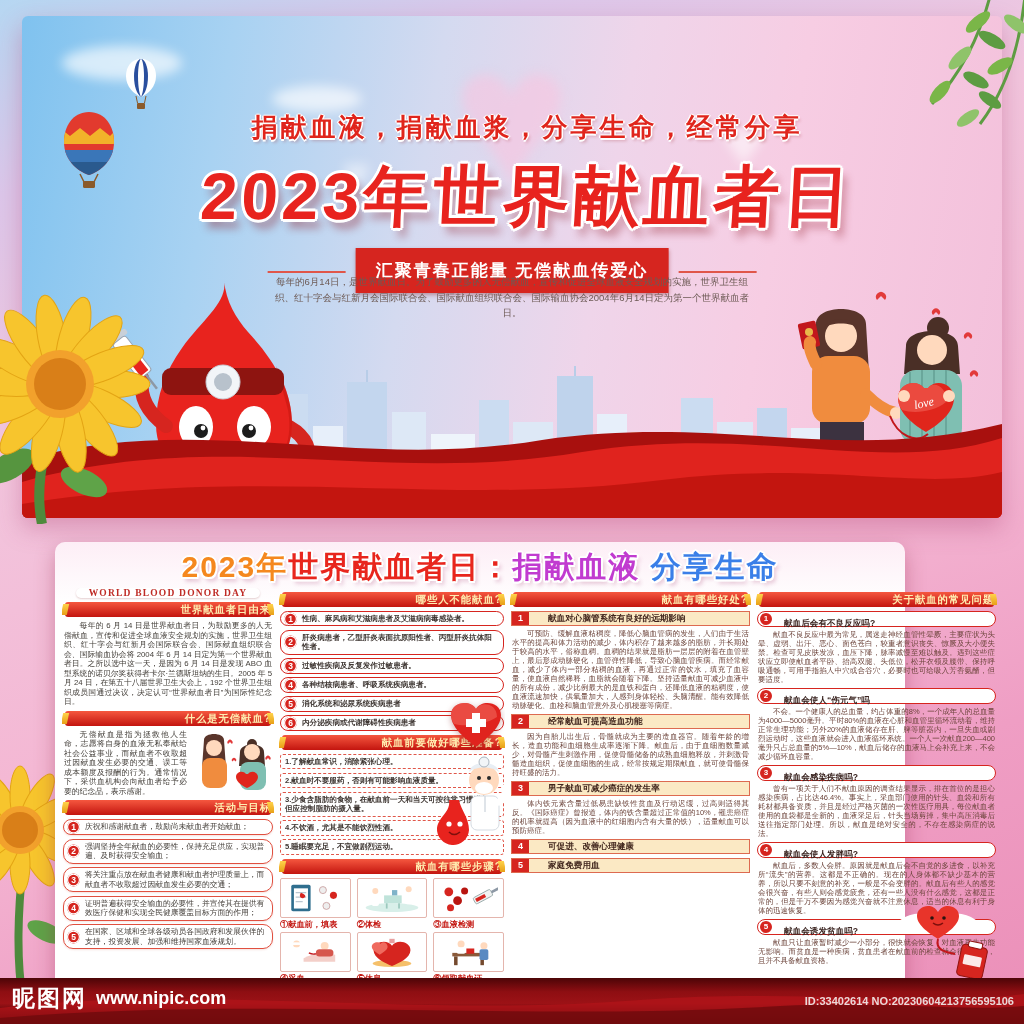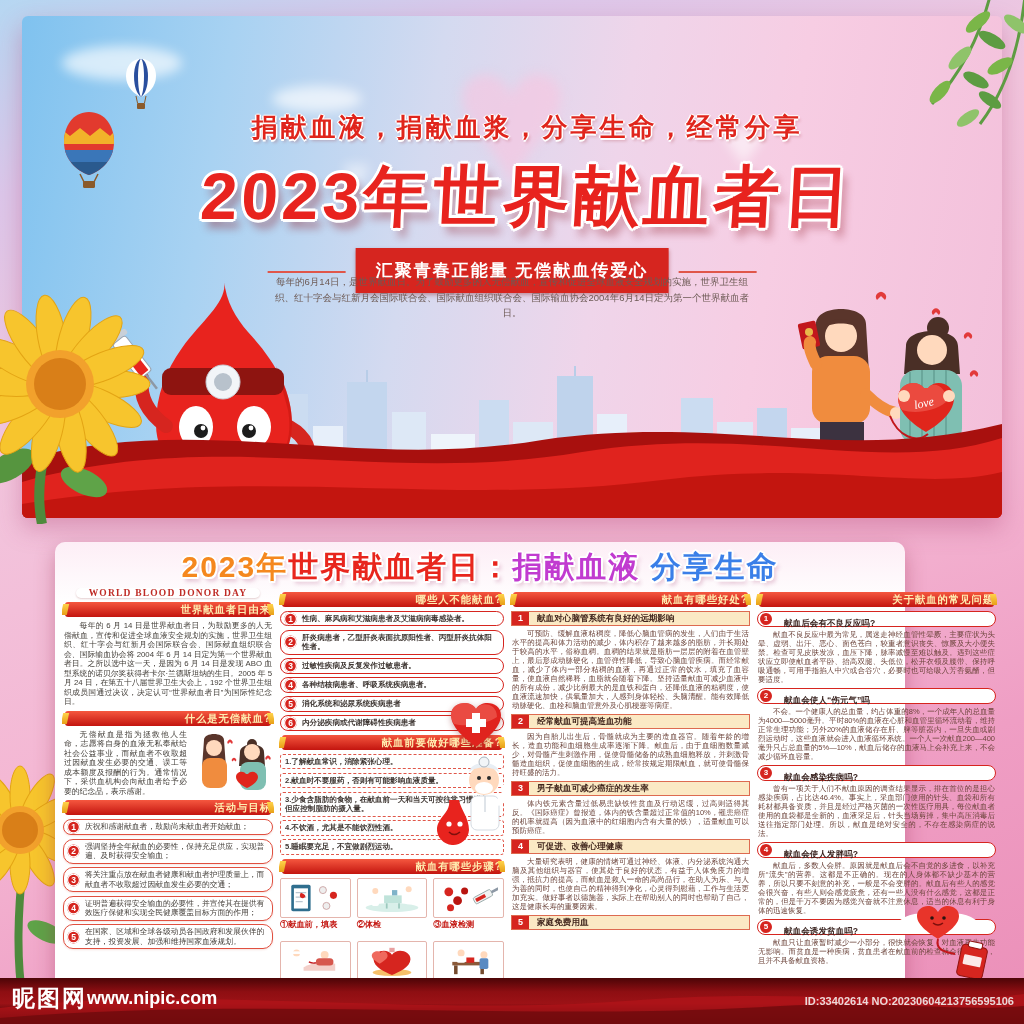--- a/index.html
+++ b/index.html
@@ -63,35 +63,35 @@
     color:#fff;font-weight:800;font-size:8.5px;text-align:center;line-height:13px;box-shadow:inset 0 0 0 1.2px #fff;}
   .c2item{position:relative;border:1px solid #d6251f;border-radius:9px;background:#fff;padding:2px 4px 2px 21px;margin:3.5px 1px;
     font-size:7.6px;font-weight:600;line-height:1.25;color:#3f3733;}
   .cannotwrap,.prepwrap{position:relative;}
   .heartcross{position:absolute;right:0;top:86px;z-index:2;filter:drop-shadow(0 2px 3px rgba(120,10,10,.35));}
   .prep{border:1px dashed #e0574a;background:#fff;border-radius:3px;padding:2px 4px;margin:3.5px 1px;
     font-size:7.6px;font-weight:600;line-height:1.25;color:#3f3733;}
   .docsvg{position:absolute;right:-4px;top:0;z-index:2;}
   .stepgrid{display:grid;grid-template-columns:repeat(3,1fr);column-gap:6px;row-gap:1px;padding:0 1px;}
   .stepcard{height:38px;border:1px solid #e4b5ad;background:#fff;border-radius:2px;display:flex;align-items:center;justify-content:center;}
-  .stepcap{font-size:8.2px;font-weight:800;color:#c3150f;padding:1px 0 10px;text-align:left;}
+  .stepcap{font-size:8.2px;font-weight:800;color:#c3150f;padding:1px 0 1px;text-align:left;}
   .bitem{display:flex;border:1px solid #dd6a50;background:#fbe9c4;margin:4px 1px 3px;height:13px;}
   .bnum{width:17px;background:#d6251f;color:#fff;font-weight:800;font-size:9px;text-align:center;line-height:13px;}
-  .btit{flex:1;font-size:8.6px;font-weight:800;color:#41261d;line-height:13px;padding-left:8px;}
+  .btit{flex:1;font-size:8.6px;font-weight:800;color:#41261d;line-height:13px;padding-left:19px;}
   .body3{font-size:7.5px;line-height:1.2;color:#6d453c;text-align:justify;text-indent:2em;margin:0 2px 1px;}
   .fitem{position:relative;border:1.2px solid #d6251f;border-radius:8px;background:#fff;height:14px;margin:4px 1px 3px;padding-left:26px;}
   .fnum{position:absolute;left:2px;top:50%;transform:translateY(-50%);width:12px;height:12px;border-radius:50%;background:#d6251f;
     color:#fff;font-size:8px;font-weight:800;line-height:12px;text-align:center;}
   .ftit{font-size:8.6px;font-weight:800;color:#3a2420;line-height:14px;}
   .wingedheart{position:absolute;right:-2px;bottom:0;z-index:2;}
   
   .footerbar{position:absolute;left:0;top:978px;width:1024px;height:46px;z-index:4;
     background:linear-gradient(180deg,#4c0507 0%,#8e0e12 30%,#9c1216 55%,#430406 85%,#000 100%);}
   .fwave{position:absolute;left:0;top:0;}
-  .fb-left{position:absolute;left:12px;top:5px;display:flex;align-items:center;color:#fff;z-index:2;}
+  .fb-left{position:absolute;left:12px;top:5px;display:flex;align-items:center;gap:9px;color:#fff;z-index:2;}
   .fb-logo{font-size:23px;font-weight:900;letter-spacing:2px;}
   .fb-url{font-size:18px;font-weight:800;}
   .fb-right{position:absolute;right:10px;top:17px;font-size:11px;font-weight:600;color:#ead9d9;z-index:2;}
 </style>
 </head>
 <body>
 
 <div class="page">
 
   <div class="topboard">
@@ -456,21 +456,20 @@
         <p class="body3">因为自胎儿出生后，骨髓就成为主要的造血器官。随着年龄的增长，造血功能和血细胞生成率逐渐下降。献血后，由于血细胞数量减少，对骨髓产生刺激作用，促使骨髓储备的成熟血细胞释放，并刺激骨髓造血组织，促使血细胞的生成，经常按规定期限献血，就可使骨髓保持旺盛的活力。</p>
         <div class="bitem">
             <span class="bnum">3</span>
             <span class="btit">男子献血可减少癌症的发生率</span>
           </div>
         <p class="body3">体内铁元素含量过低易患缺铁性贫血及行动迟缓，过高则适得其反。《国际癌症》曾报道，体内的铁含量超过正常值的10%，罹患癌症的机率就提高（因为血液中的红细胞内含有大量的铁），适量献血可以预防癌症。</p>
         <div class="bitem">
             <span class="bnum">4</span>
             <span class="btit">可促进、改善心理健康</span>
           </div>
-        <p class="body3">大量研究表明，健康的情绪可通过神经、体液、内分泌系统沟通大脑及其他组织与器官，使其处于良好的状态，有益于人体免疫力的增强，抵抗力的提高，而献血是救人一命的高尚品行，在助人为乐、与人为善的同时，也使自己的精神得到净化，心灵得到慰藉，工作与生活更加充实。做好事者以德施善，实际上在帮助别人的同时也帮助了自己，这是健康长寿的重要因素。</p>
         <div class="bitem">
             <span class="bnum">5</span>
             <span class="btit">家庭免费用血</span>
           </div>
       </div>
 
       <div class="col">
         <div class="hdr"><span>关于献血的常见问题</span></div>
         <div class="fitem"><span class="fnum">1</span><span class="ftit">献血后会有不良反应吗?</span></div>
         <p class="body3">献血不良反应中最为常见，属迷走神经血管性晕厥，主要症状为头晕、虚弱、出汗、恶心、面色苍白，较重者意识丧失、惊厥及大小便失禁。检查可见皮肤发凉，血压下降，脉率减慢至难以触及。遇到这些症状应立即使献血者平卧、抬高双腿、头低位，松开衣领及腰带、保持呼吸通畅，可用手指掐人中穴或合谷穴，必要时也可给吸入芳香氨醑，但要适度。</p>

